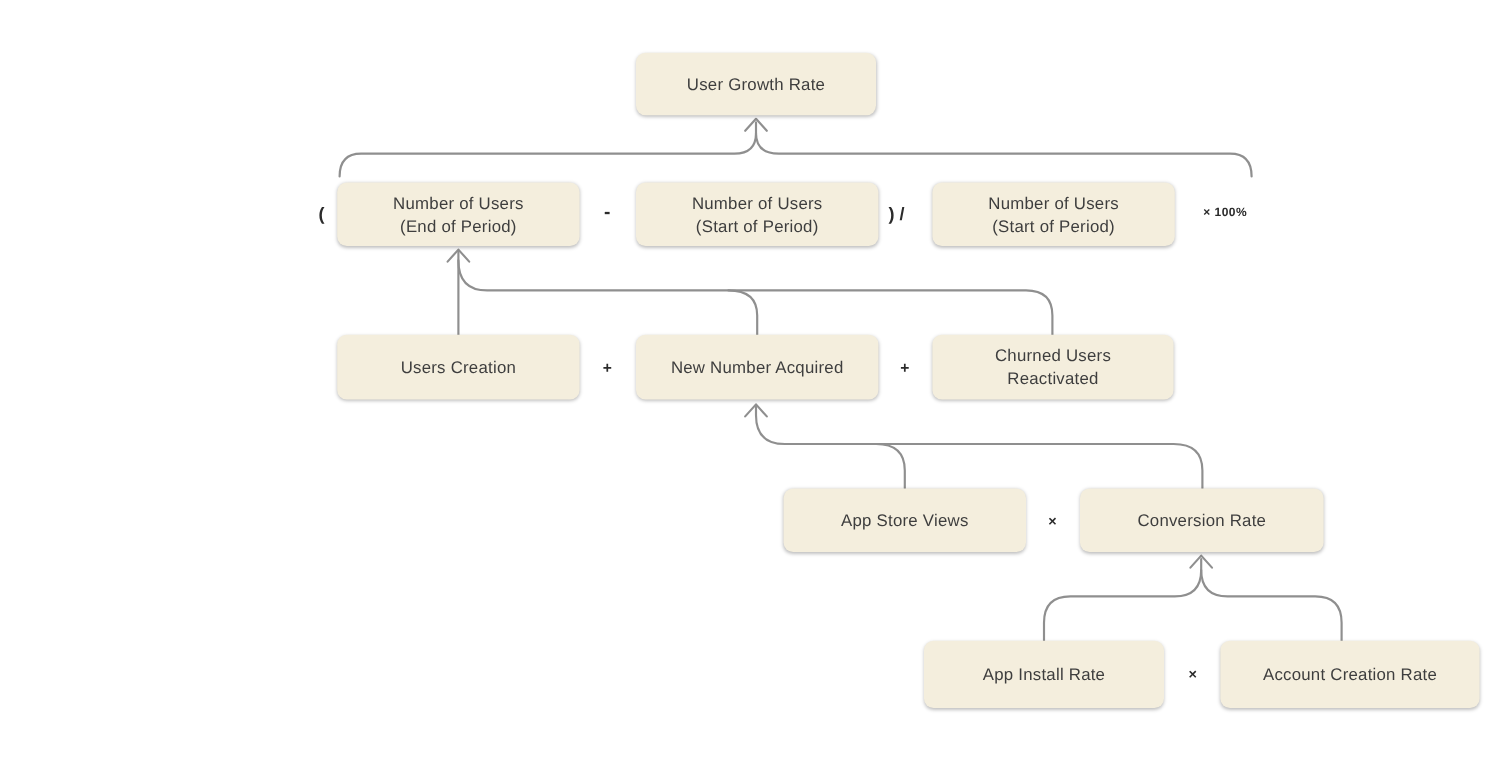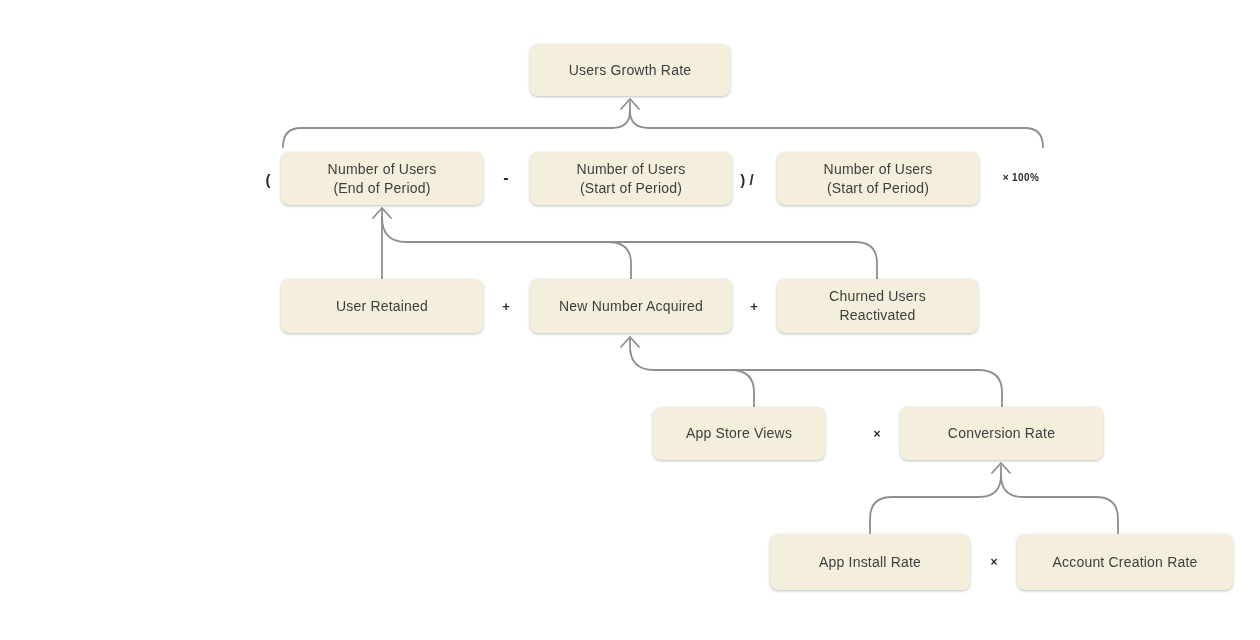--- a/index.html
+++ b/index.html
@@ -58,52 +58,52 @@
     <path class="connector" d="M 630 339 L 630 346 Q 630 370 654 370 L 978 370 Q 1002 370 1002 392 L 1002 407"></path>
     <path class="connector" d="M 730 370 Q 754 370 754 392 L 754 407"></path>
     <path class="connector" d="M 621 347 L 630 337 L 639 347"></path>
 
     <path class="connector" d="M 870 534 L 870 519 Q 870 497 892 497 L 979 497 Q 1001 497 1001 475 L 1001 466"></path>
     <path class="connector" d="M 1118 534 L 1118 519 Q 1118 497 1096 497 L 1023 497 Q 1001 497 1001 475"></path>
     <path class="connector" d="M 992 473 L 1001 463 L 1010 473"></path>
   </svg>
 
   <div class="node" style="left:530px;top:44px;width:200px;height:52px">
-    <span class="node-label">Users Growth Rate</span>
+    <span class="node-label">User Growth Rate</span>
   </div>
 
   <div class="node" style="left:281px;top:152px;width:202px;height:53px">
     <span class="node-label">Number of Users
 (End of Period)</span>
   </div>
 
   <div class="node" style="left:530px;top:152px;width:202px;height:53px">
     <span class="node-label">Number of Users
 (Start of Period)</span>
   </div>
 
   <div class="node" style="left:777px;top:152px;width:202px;height:53px">
     <span class="node-label">Number of Users
 (Start of Period)</span>
   </div>
 
   <div class="node" style="left:281px;top:279px;width:202px;height:54px">
-    <span class="node-label">User Retained</span>
+    <span class="node-label">Users Creation</span>
   </div>
 
   <div class="node" style="left:530px;top:279px;width:202px;height:54px">
     <span class="node-label">New Number Acquired</span>
   </div>
 
   <div class="node" style="left:777px;top:279px;width:201px;height:54px">
     <span class="node-label">Churned Users
 Reactivated</span>
   </div>
 
-  <div class="node" style="left:653px;top:407px;width:172px;height:53px">
+  <div class="node" style="left:653px;top:407px;width:202px;height:53px">
     <span class="node-label">App Store Views</span>
   </div>
 
   <div class="node" style="left:900px;top:407px;width:203px;height:53px">
     <span class="node-label">Conversion Rate</span>
   </div>
 
   <div class="node" style="left:770px;top:534px;width:200px;height:56px">
     <span class="node-label">App Install Rate</span>
   </div>

